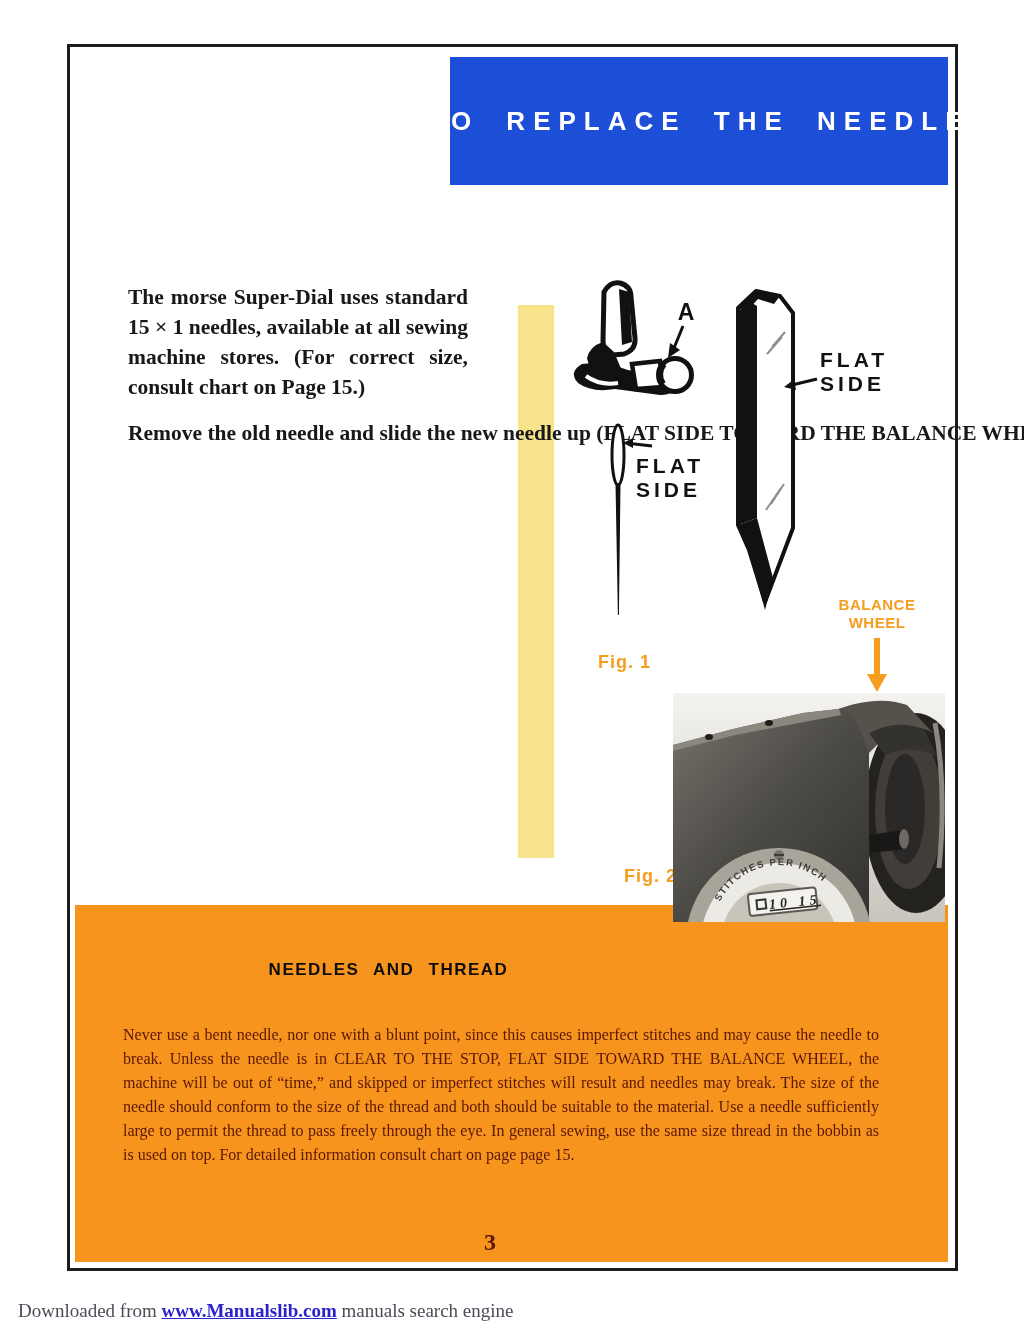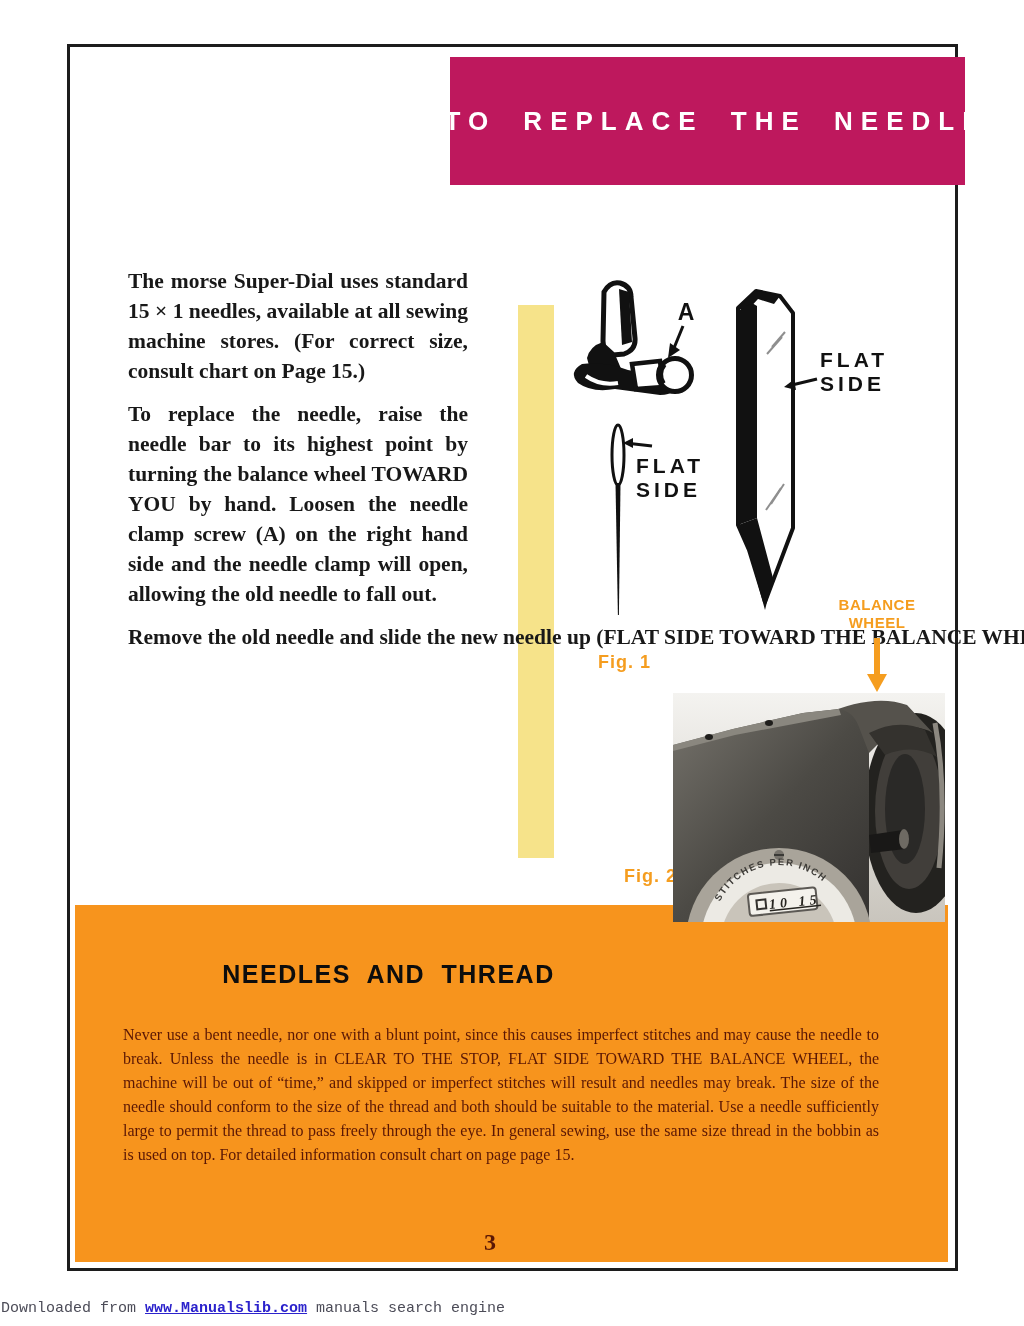--- a/index.html
+++ b/index.html
@@ -6,31 +6,30 @@
   #canvas {
     position:relative; width:1024px; height:1326px; background:#ffffff;
     overflow:hidden; font-family:"Liberation Serif", serif;
   }
   .frame {
     position:absolute; left:67px; top:44px; width:891px; height:1227px;
     border:3px solid #1c1c1c; box-sizing:border-box; background:#ffffff;
   }
   .header-bar {
     position:absolute; left:450px; top:57px; width:498px; height:128px;
-    background:#be185d; display:flex; align-items:center; justify-content:center;
+    background:#1d4ed8; display:flex; align-items:center; justify-content:center;
     z-index:2;
-    padding-left:17px;
   }
   .header-title {
     color:#ffffff; font-family:"Liberation Sans", sans-serif; font-weight:700;
     font-size:26px; letter-spacing:8px; word-spacing:12px; white-space:nowrap;
   }
   .intro { position:absolute; left:128px; top:266px; width:340px; z-index:2; }
   .intro p {
-    margin:0 0 13px 0; font-size:21.5px; line-height:30px; font-weight:700;
+    margin:16px 0 13px 0; font-size:21.5px; line-height:30px; font-weight:700;
     color:#181818; text-align:justify;
   }
   .stripe {
     position:absolute; left:518px; top:305px; width:36px; height:553px;
     background:#f6e38a; z-index:1;
   }
   .fig-svg { position:absolute; left:560px; top:280px; z-index:2; }
   .flat-label { font:700 21px "Liberation Sans", sans-serif; letter-spacing:4px; fill:#111111; }
   .label-a   { font:700 23px "Liberation Sans", sans-serif; fill:#111111; }
   .fig-caption-svg { font:700 18px "Liberation Sans", sans-serif; fill:#f59d1f; letter-spacing:1px; }
@@ -41,55 +40,54 @@
   }
   .photo { position:absolute; left:673px; top:693px; width:272px; height:229px; z-index:4; }
   .dial-arc  { font:700 9.5px "Liberation Sans", sans-serif; letter-spacing:1.6px; fill:#3e3c38; }
   .dial-nums { font:italic 700 14px "Liberation Serif", serif; letter-spacing:4px; fill:#26241f; text-decoration:underline; }
   .band {
     position:absolute; left:75px; top:905px; width:873px; height:357px;
     background:#f7941d; z-index:3;
   }
   .band-heading {
     position:absolute; left:0; top:55px; width:627px; text-align:center;
-    font-family:"Liberation Sans", sans-serif; font-weight:700; font-size:25px;
+    font-family:"Liberation Sans", sans-serif; font-weight:700; font-size:17px;
     letter-spacing:1.5px; word-spacing:8px; color:#0d0d0d;
   }
   .band-body {
     position:absolute; left:48px; top:118px; width:756px;
     font-size:16px; line-height:24px; color:#5a1705; text-align:justify;
   }
   .band-page-num {
     position:absolute; left:0; top:324px; width:830px; text-align:center;
     font-size:24px; font-weight:700; color:#5a1705;
   }
   .footer {
-    position:absolute; left:1px; top:1300px; z-index:2;
-    font-family:Liberation Mono, monospace; font-size:15px; color:#4c4c58;
+    position:absolute; left:18px; top:1300px; z-index:2;
+    font-family:Liberation Serif, serif; font-size:19px; color:#4c4c58;
     white-space:nowrap;
   }
   .footer a { color:#2b22cc; text-decoration:underline; font-weight:700; }
   .sp { white-space:pre; }
 </style>
 </head>
 <body>
 
 <div id="canvas">
 
   <div class="frame"></div>
 
   <div class="header-bar">
     <span class="header-title">TO REPLACE THE NEEDLE</span>
   </div>
 
   <div class="stripe"></div>
 
   <div class="intro">
     <p>The morse Super-Dial uses standard 15 × 1 needles, available at all sewing machine stores.  (For correct size, consult chart on Page 15.)</p>
-    <p>To replace the needle, raise the needle bar to its highest point by turning the balance wheel TOWARD YOU by hand.  Loosen the needle clamp screw (A) on the right hand side and the needle clamp will open, allowing the old needle to fall out.</p>
     <p><span class="sp">Remove the old needle and slide the new needle up (FLAT SIDE TOWARD THE BALANCE WHEEL) </span></p>
   </div>
 
   <svg class="fig-svg" width="400" height="425" viewBox="0 0 400 425">
 
     <g>
       <path d="M44,12 Q50,1 60,3 Q71,6 71,17 L75,58 Q76,70 64,74 L53,75 Q43,73 43,61 Z" fill="#ffffff" stroke="#111111" stroke-width="5"></path>
       <path d="M59,9 L69,12 L72,62 L62,65 Z" fill="#111111"></path>
       <path d="M43,62 Q30,66 27,78 L31,93 Q45,87 62,91 L54,72 Z" fill="#111111"></path>
       <path d="M22,84 Q8,92 18,103 Q32,113 55,109 L100,115 Q119,115 114,100 L110,87 Q90,96 68,90 Q44,81 22,84 Z" fill="#111111"></path>

